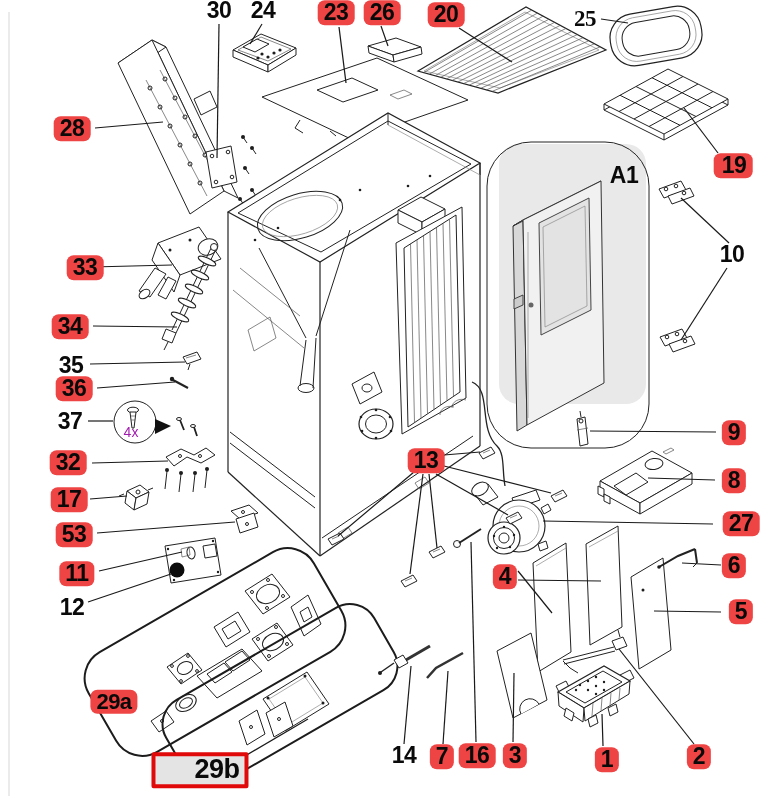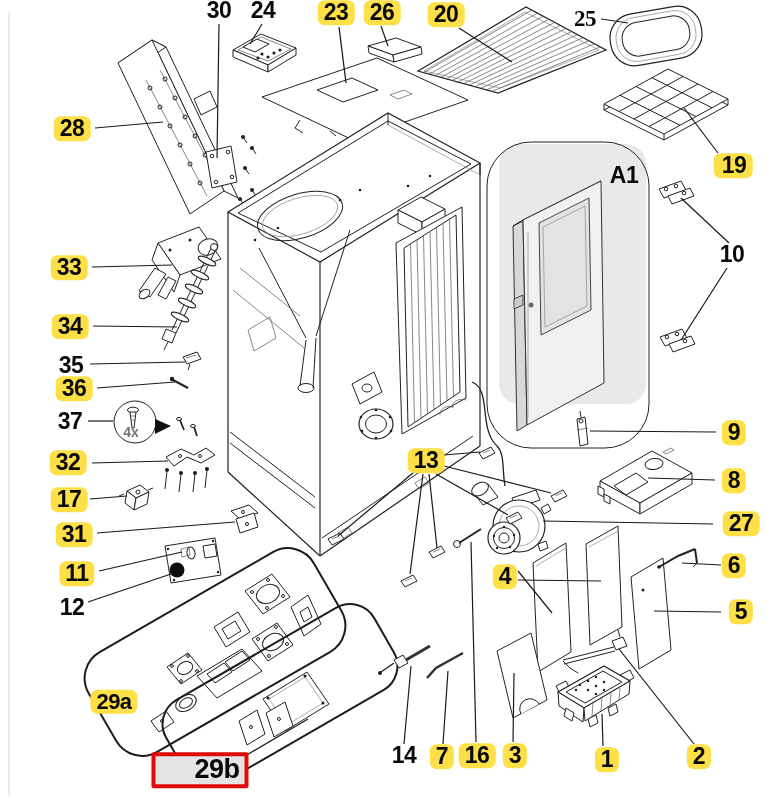--- a/index.html
+++ b/index.html
@@ -17,25 +17,25 @@
   .sm { fill:none; stroke:#555555; stroke-width:0.7; }
   .dot { fill:#1d1d1d; stroke:none; }
   .leader { stroke:#1a1a1a; stroke-width:1.2; fill:none; }
   #labels-layer { position:absolute; left:0; top:0; width:771px; height:807px; pointer-events:none; }
   .part-label {
     position:absolute; transform:translate(-50%,-50%);
     font-weight:700; font-size:23px; line-height:1.02; color:#0a0a0a;
     white-space:nowrap; padding:1px 6px; border-radius:7px; pointer-events:auto;
     letter-spacing:-0.5px;
   }
-  .part-label.bg { background:#fde047; }
+  .part-label.bg { background:#ef4444; }
   .part-label.highlighted { border:4px solid #e10a0a; background:#e4e4e4; border-radius:2px; padding:0 5px; }
   .annot {
     position:absolute; transform:translate(-50%,-50%);
-    font-weight:700; font-size:14px; color:#737373; pointer-events:none;
+    font-weight:400; font-size:14px; color:#a21caf; pointer-events:none;
   }
 </style>
 </head>
 <body>
 
 <div id="page">
 
   <svg id="diagram-svg" width="771" height="807" viewBox="0 0 771 807">
 
     <line x1="9" y1="12" x2="9" y2="796" stroke="#dedede" stroke-width="1.2"></line>
@@ -571,28 +571,28 @@
       <div class="part-label" style="left: 219px; top: 11px;">30</div>
       <div class="part-label" style="left: 263px; top: 11px;">24</div>
       <div class="part-label bg" style="left: 336px; top: 13px;">23</div>
       <div class="part-label bg" style="left: 382px; top: 13px;">26</div>
       <div class="part-label bg" style="left: 446px; top: 15px;">20</div>
       <div class="part-label" style="left: 585px; top: 19px; font-family: Liberation Serif, serif;">25</div>
       <div class="part-label bg" style="left: 733px; top: 166px; padding-left: 8px;">19</div>
       <div class="part-label bg" style="left: 72px; top: 129px;">28</div>
       <div class="part-label" style="left: 624px; top: 176px;">A1</div>
       <div class="part-label" style="left: 732px; top: 255px;">10</div>
-      <div class="part-label bg" style="left: 69px; top: 268px;">33</div>
+      <div class="part-label bg" style="left: 85px; top: 268px;">33</div>
       <div class="part-label bg" style="left: 70px; top: 327px;">34</div>
       <div class="part-label" style="left: 71px; top: 366px;">35</div>
       <div class="part-label bg" style="left: 74px; top: 389px;">36</div>
       <div class="part-label" style="left: 70px; top: 422px;">37</div>
       <div class="part-label bg" style="left: 68px; top: 463px;">32</div>
       <div class="part-label bg" style="left: 69px; top: 500px;">17</div>
-      <div class="part-label bg" style="left: 74px; top: 535px;">31</div>
+      <div class="part-label bg" style="left: 74px; top: 535px;">53</div>
       <div class="part-label bg" style="left: 77px; top: 574px;">11</div>
       <div class="part-label" style="left: 72px; top: 608px;">12</div>
       <div class="part-label bg" style="left: 114px; top: 702px; font-size: 22px;">29a</div>
       <div class="part-label bg highlighted" style="left: 200px; top: 770px; font-size: 27px; padding-left: 39px;">29b</div>
       <div class="part-label bg" style="left: 734px; top: 433px;">9</div>
       <div class="part-label bg" style="left: 734px; top: 481px;">8</div>
       <div class="part-label bg" style="left: 741px; top: 524px;">27</div>
       <div class="part-label bg" style="left: 426px; top: 461px;">13</div>
       <div class="part-label bg" style="left: 734px; top: 566px;">6</div>
       <div class="part-label bg" style="left: 505px; top: 577px;">4</div>

